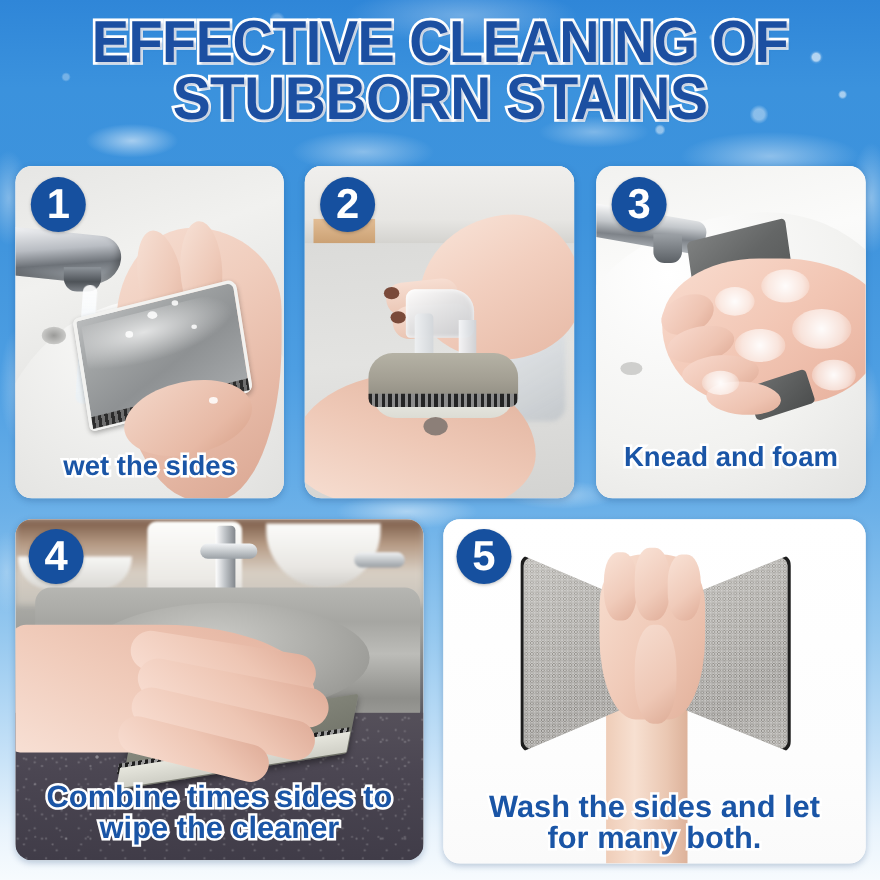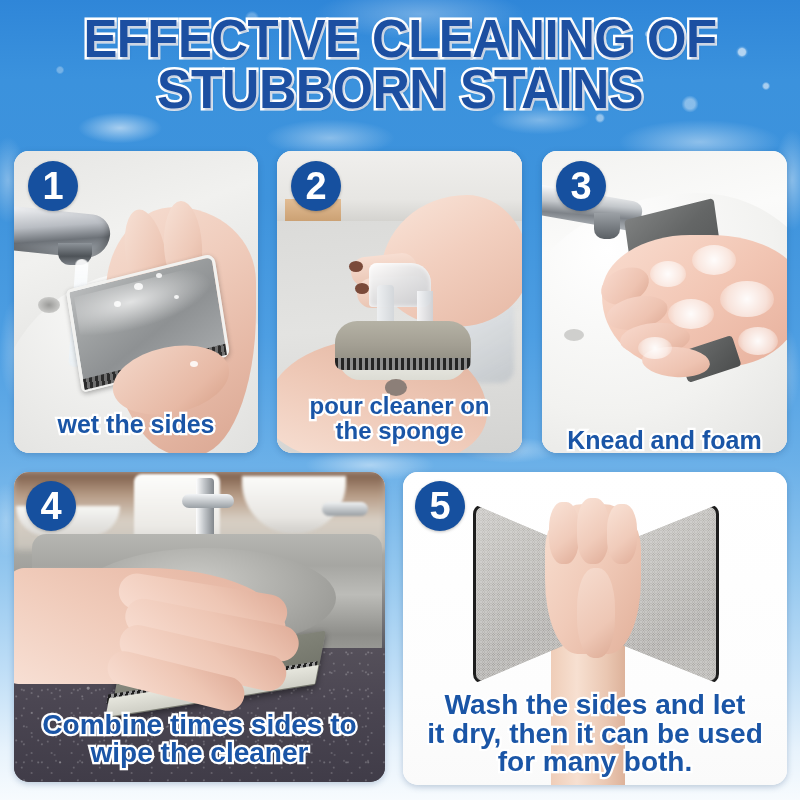--- a/index.html
+++ b/index.html
@@ -135,21 +135,21 @@
     font-weight: bold;
     color: #1a55a6;
     -webkit-text-stroke: 4.5px #ffffff;
     paint-order: stroke fill;
     line-height: 1.02;
     text-shadow: 0 0 2px rgba(255,255,255,.95);
     pointer-events: none;
   }
   #cap1 { bottom: 16px; font-size: 25px; }
   #cap2 { bottom: 10px; font-size: 24px; }
-  #cap3 { bottom: 0; font-size: 25px; }
+  #cap3 { bottom: 24px; font-size: 25px; }
   #cap4 { bottom: 14px; font-size: 28px; }
   #cap5 { bottom: 8px;  font-size: 28px; }
   .caption span { display: block; }
 
   
   #photo1 { left: 0; top: 0; width: 244px; height: 302px;
     background: linear-gradient(160deg,#e6e6e4 0%,#f1f1ef 30%,#e3e3e1 62%,#dedede 100%); }
   #photo1 .basin {
     position: absolute; left: -20px; top: 120px; width: 300px; height: 220px;
     border-radius: 50% 50% 0 0 / 70% 70% 0 0;
@@ -546,24 +546,20 @@
       <div class="nail" style="left:78px;top:132px"></div>
       <div class="pump"></div>
       <div class="pumpstem"></div>
       <div class="pumpspout"></div>
       <div class="lhand"></div>
       <div class="sponge2white"></div>
       <div class="sponge2"></div>
       <div class="lnail"></div>
     </div>
     <div class="badge">2</div>
-    <div class="caption" id="cap2">
-      <span>pour cleaner on</span>
-      <span>the sponge</span>
-    </div>
   </div>
 
   <div class="card" id="card3">
     <div class="photo" id="photo3">
       <div class="basin3"></div>
       <div class="tap3"></div>
       <div class="tap3b"></div>
       <div class="hole3"></div>
       <div class="sponge3"></div>
       <div class="hands3"></div>
@@ -620,18 +616,17 @@
       <div class="sponge5R"></div>
       <div class="palm5"></div>
       <div class="k1"></div>
       <div class="k2"></div>
       <div class="k3"></div>
       <div class="pinch"></div>
     </div>
     <div class="badge">5</div>
     <div class="caption" id="cap5">
       <span>Wash the sides and let</span>
-      <span>it dry, then it can be used</span>
       <span>for many both.</span>
     </div>
   </div>
 
 </div>
 
 </body></html>

